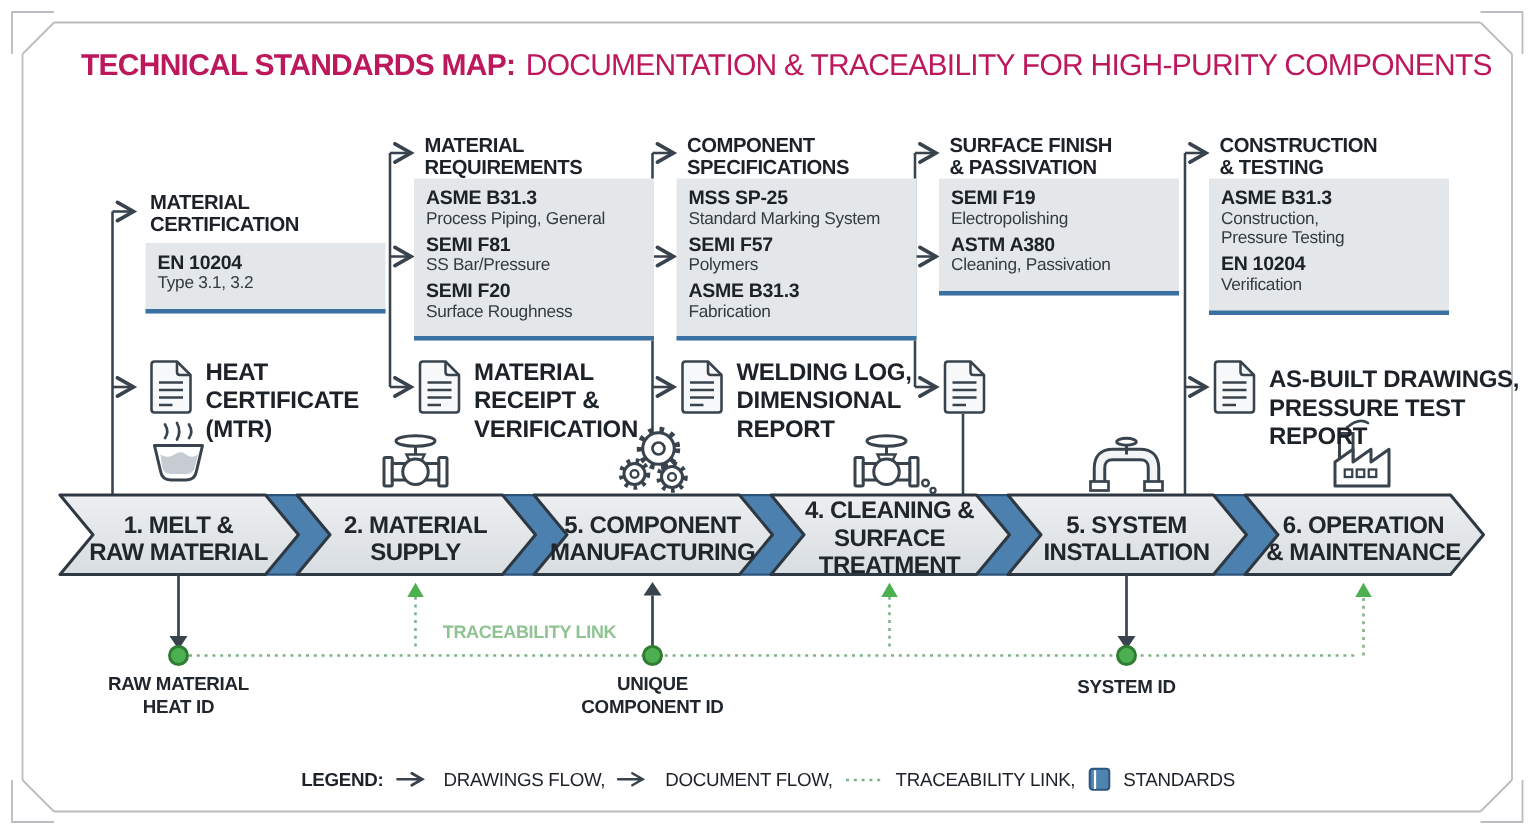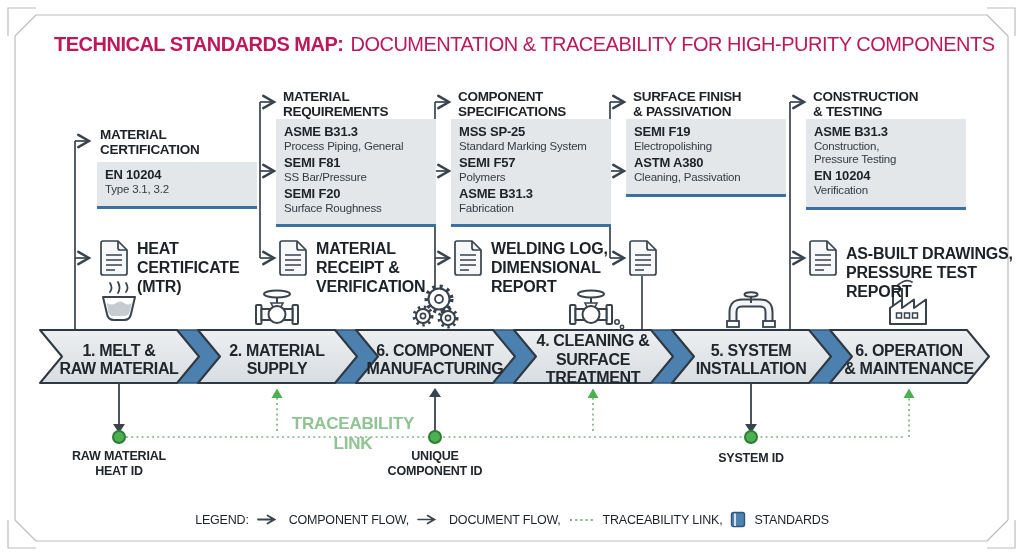--- a/index.html
+++ b/index.html
@@ -17,24 +17,24 @@
   .std-code{font-weight:bold;font-size:13px;letter-spacing:-0.2px;color:#1d2228;line-height:1.15;}
   .std-desc{font-size:11.5px;letter-spacing:-0.2px;color:#343b42;line-height:1.12;white-space:pre-line;}
   .doc-label{position:absolute;z-index:2;font-weight:bold;font-size:16px;line-height:1.18;
          letter-spacing:-0.2px;white-space:pre-line;color:#1d2228;}
   .stage-label{position:absolute;z-index:2;width:140px;top:338px;height:44px;display:flex;
          align-items:center;justify-content:center;text-align:center;font-weight:bold;
          font-size:16px;line-height:1.15;letter-spacing:-0.35px;white-space:pre-line;color:#20262c;}
   .id-label{position:absolute;z-index:2;width:150px;text-align:center;font-weight:bold;
          font-size:12.5px;line-height:1.2;letter-spacing:-0.2px;white-space:pre-line;color:#20262c;}
   .trace-label{position:absolute;z-index:2;left:283px;top:414px;width:140px;text-align:center;
-         font-weight:bold;font-size:17px;letter-spacing:-0.2px;color:#8fc492;}
+         font-weight:bold;font-size:12px;letter-spacing:-0.2px;color:#8fc492;}
   .legend{position:absolute;z-index:2;left:0;right:0;top:511px;display:flex;gap:8px;
          align-items:center;justify-content:center;font-size:12.5px;letter-spacing:-0.2px;color:#1d2228;}
-  .legend .lg-b{font-weight:normal;}
+  .legend .lg-b{font-weight:bold;}
   .legend svg{display:block;}
 </style>
 </head>
 <body>
 
 <div class="page">
 
 <svg class="bg" width="1024" height="559" viewBox="0 0 1024 559">
   <defs>
     <linearGradient id="gStage" x1="0" y1="0" x2="0" y2="1">
@@ -247,42 +247,42 @@
     <div class="std-desc">Verification</div>
   </div>
 </div>
 <div class="doc-label" style="left:846px;top:245px">AS-BUILT DRAWINGS,
 PRESSURE TEST REPORT</div>
 
 <div class="stage-label" style="left:49px">1. MELT &amp;
 RAW MATERIAL</div>
 <div class="stage-label" style="left:207px">2. MATERIAL
 SUPPLY</div>
-<div class="stage-label" style="left:365px">6. COMPONENT
+<div class="stage-label" style="left:365px">5. COMPONENT
 MANUFACTURING</div>
 <div class="stage-label" style="left:523px">4. CLEANING &amp;
 SURFACE TREATMENT</div>
 <div class="stage-label" style="left:681px">5. SYSTEM
 INSTALLATION</div>
 <div class="stage-label" style="left:839px">6. OPERATION
 &amp; MAINTENANCE</div>
 
 <div class="trace-label">TRACEABILITY LINK</div>
 <div class="id-label" style="left:44px;top:449px">RAW MATERIAL
 HEAT ID</div>
 <div class="id-label" style="left:360px;top:449px">UNIQUE
 COMPONENT ID</div>
 <div class="id-label" style="left:676px;top:451px">SYSTEM ID</div>
 
 <div class="legend">
   <span class="lg-b">LEGEND:</span>
   <svg width="24" height="11">
     <path d="M1,5.5 H16 M10.5,1.5 L17.5,5.5 L10.5,9.5" fill="none" stroke="#39434d" stroke-width="1.8" stroke-linecap="round"></path>
   </svg>
-  <span>COMPONENT FLOW,</span>
+  <span>DRAWINGS FLOW,</span>
   <svg width="24" height="11">
     <path d="M1,5.5 H16 M10.5,1.5 L17.5,5.5 L10.5,9.5" fill="none" stroke="#39434d" stroke-width="1.6" stroke-linecap="round"></path>
   </svg>
   <span>DOCUMENT FLOW,</span>
   <svg width="26" height="8">
     <line x1="1" y1="4" x2="25" y2="4" stroke="#7fb286" stroke-width="1.8" stroke-dasharray="2 3.2"></line>
   </svg>
   <span>TRACEABILITY LINK,</span>
   <svg width="16" height="17">
     <rect x="1.5" y="1.5" width="13" height="14" rx="2" fill="#4f83af" stroke="#2c5680" stroke-width="1.4"></rect>

